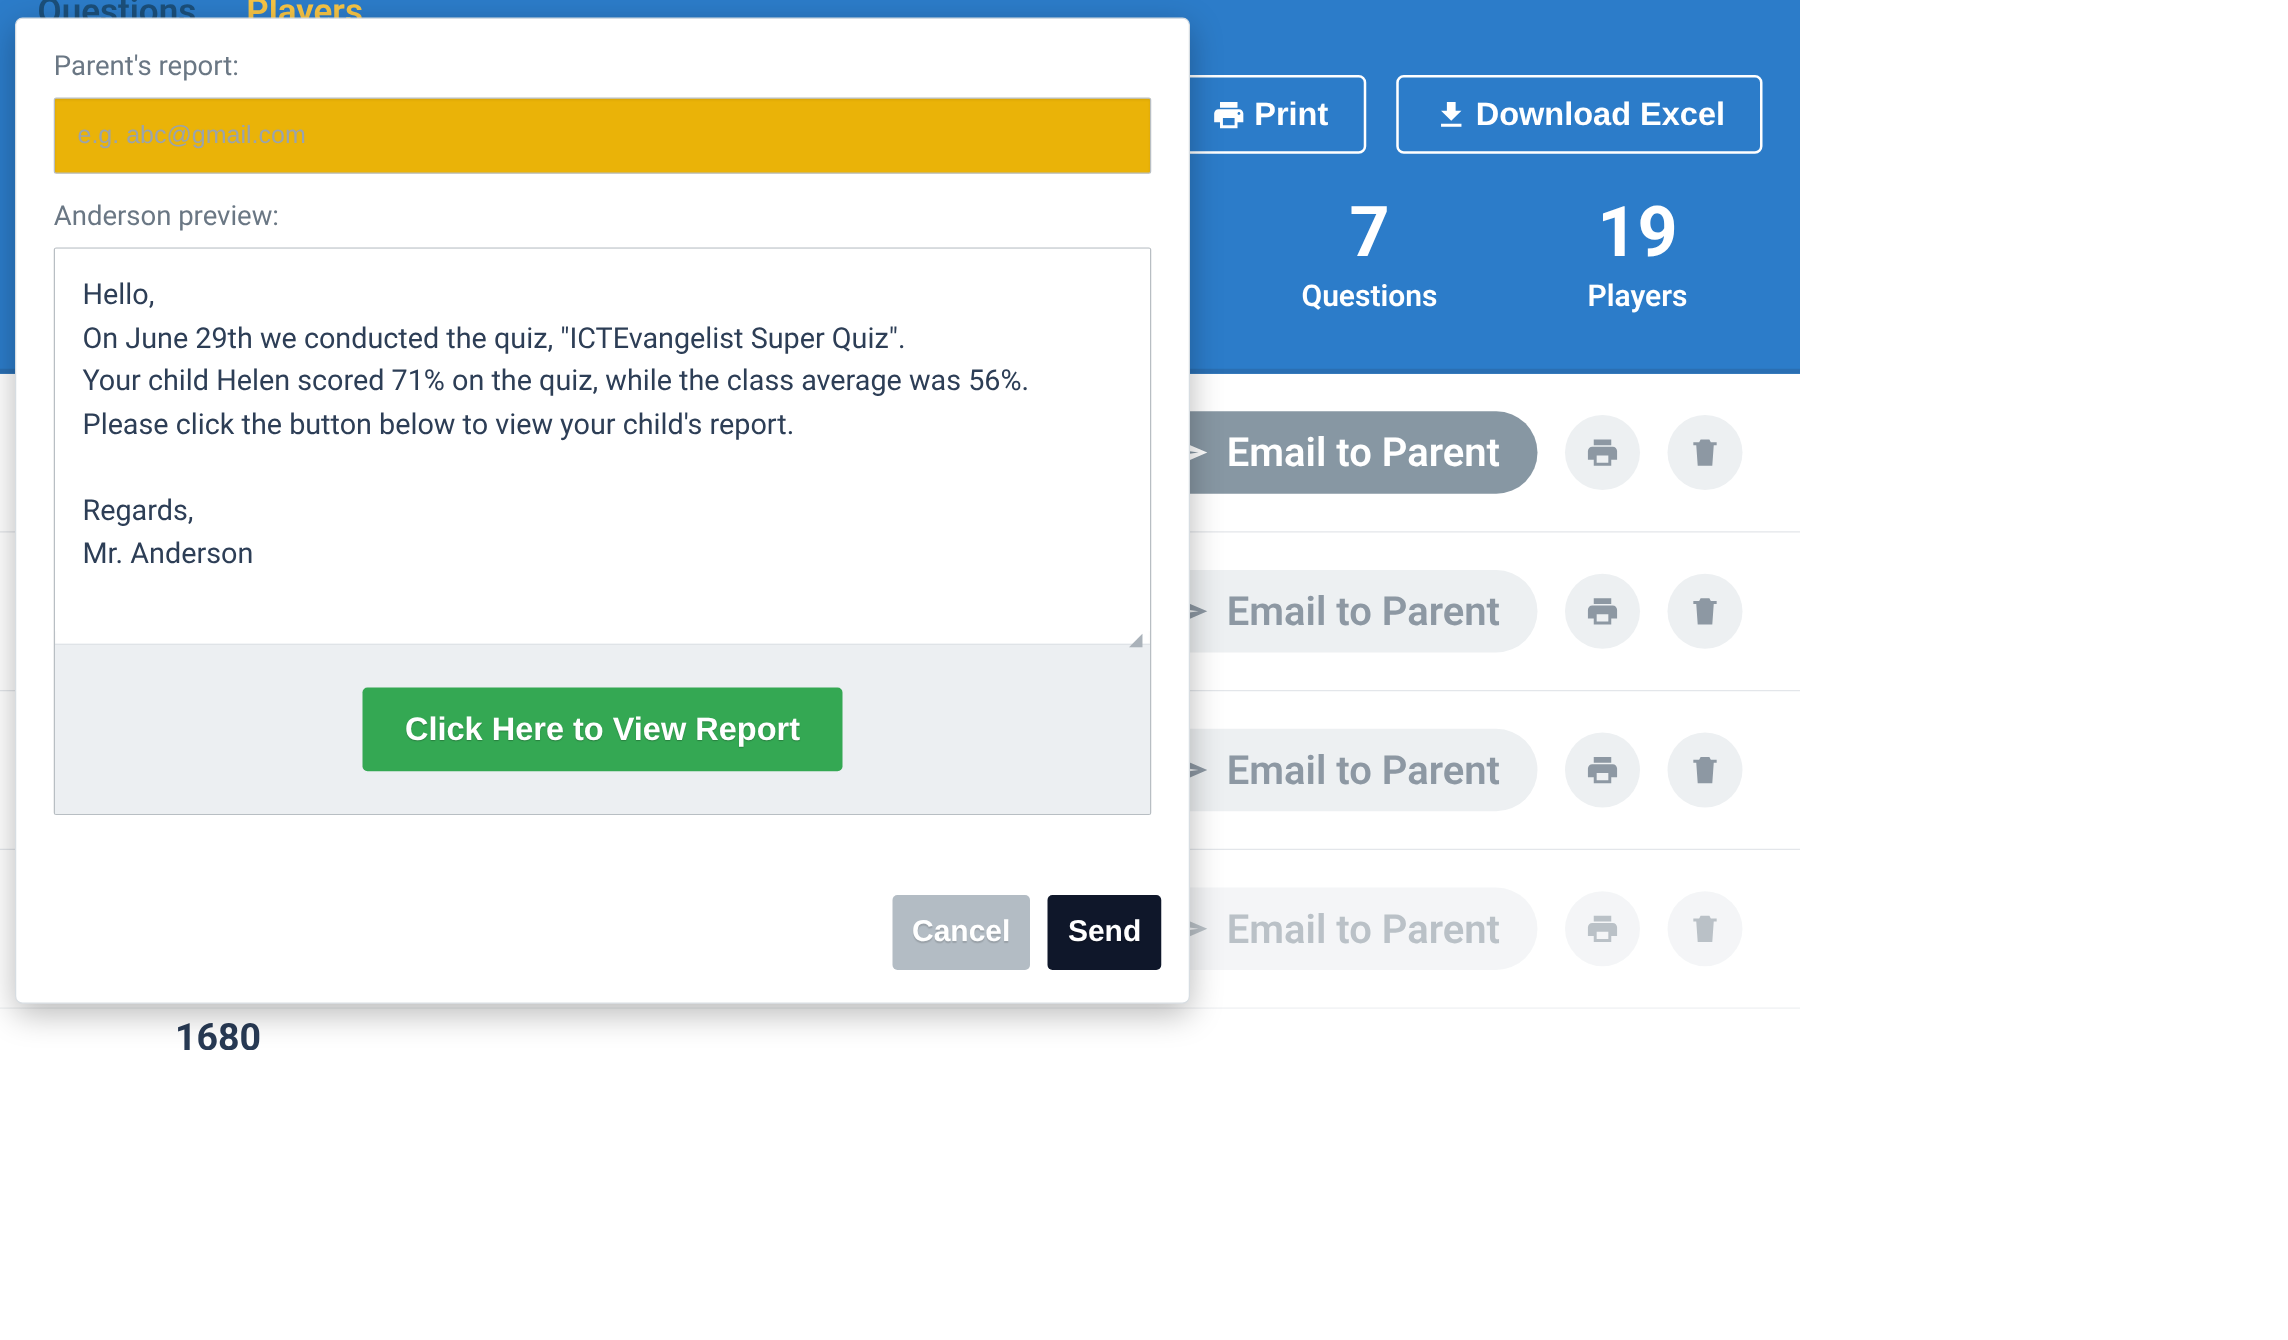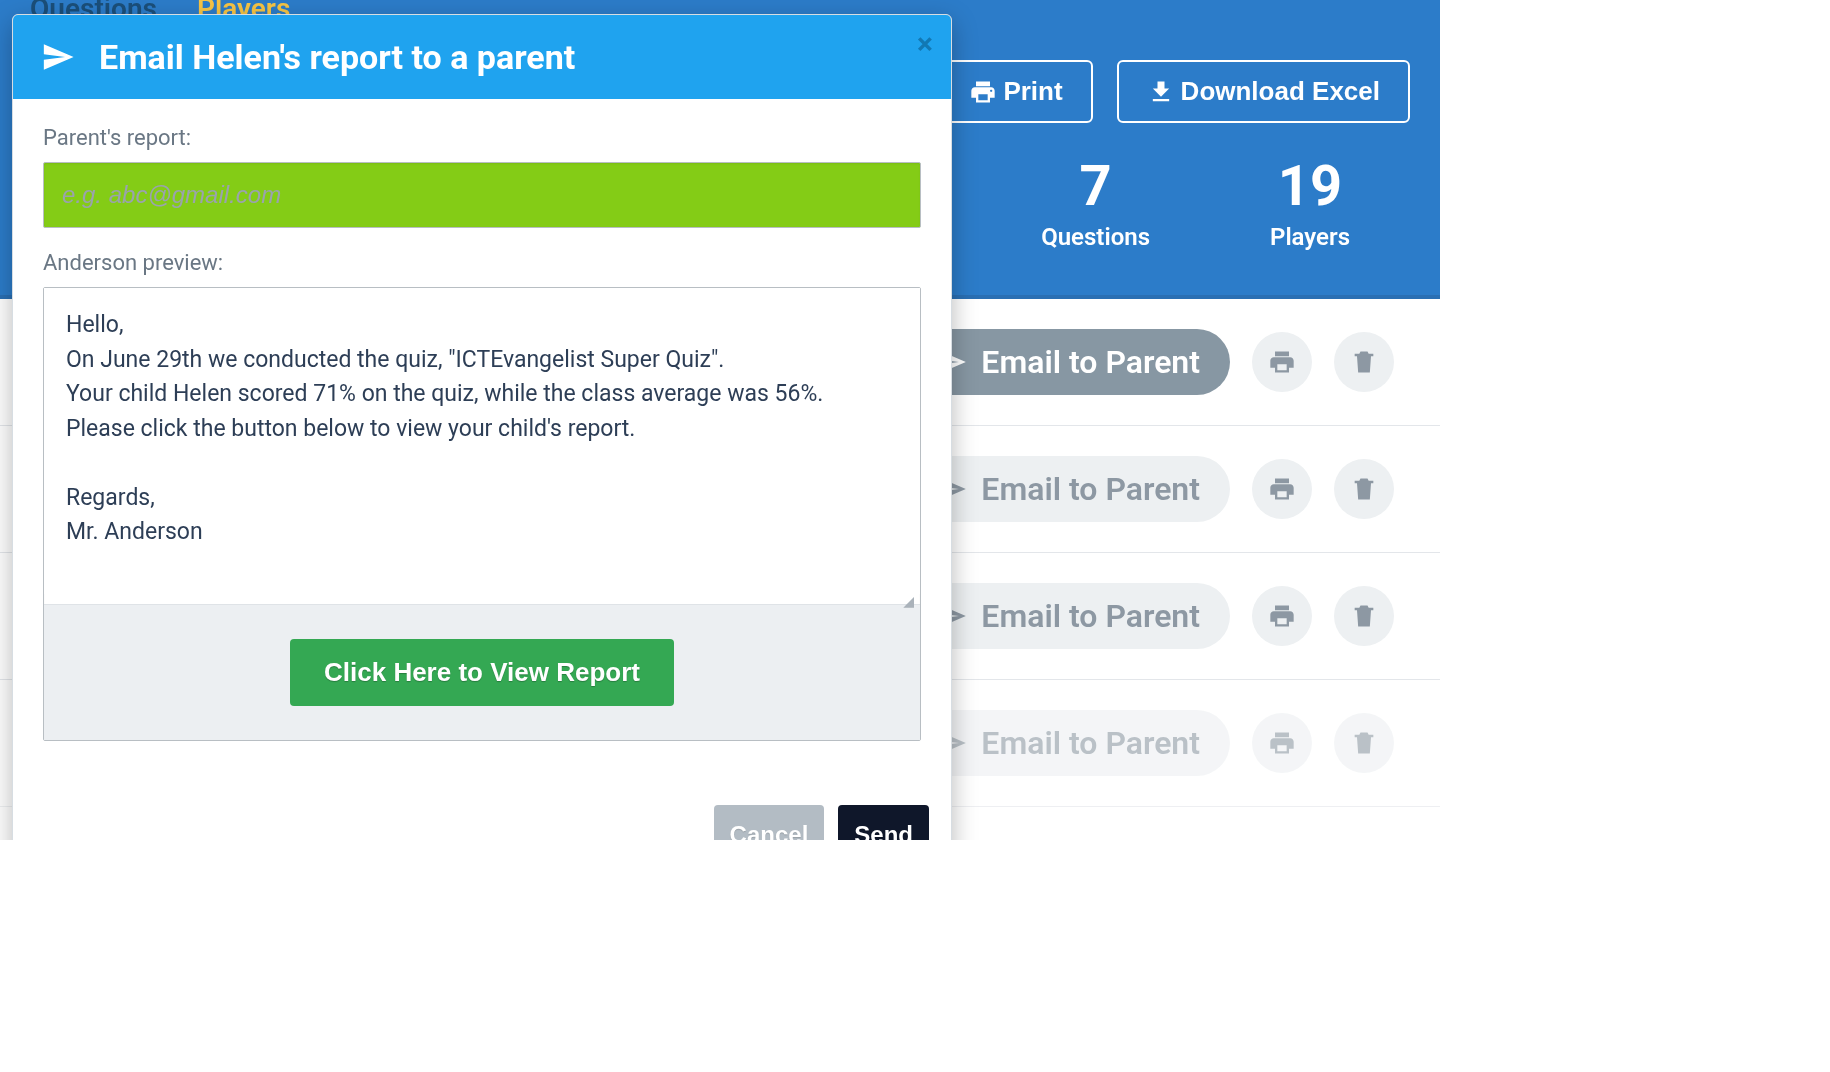--- a/index.html
+++ b/index.html
@@ -160,27 +160,26 @@
 .form-label {
   font-size: 22px;
   color: #6a7784;
   margin-bottom: 12px;
   display: block;
 }
 
 .text-input {
   width: 100%;
   border: 1px solid #b8bec3;
-  background: #84cc16;
+  background: #eab308;
   padding: 18px 18px;
-  font-size: 24px;
+  font-size: 20px;
   color: #3b4a5a;
   border-radius: 2px;
   box-shadow: inset 0 1px 2px rgba(0,0,0,0.08);
-  font-style: italic;
 }
 .text-input::placeholder { color: #9aa3ad; }
 
 .preview-box {
   border: 1px solid #b8bec3;
   background: #fff;
   border-radius: 2px;
   box-shadow: inset 0 1px 2px rgba(0,0,0,0.05);
   margin-top: 12px;
   margin-bottom: 36px;
@@ -358,27 +357,20 @@
             <path d="M6 7h12l-1 14H7L6 7zm3-4h6l1 2h4v2H4V5h4l1-2zM9 10h2v8H9v-8zm4 0h2v8h-2v-8z"></path>
           </svg>
       </div>
     </div>
   </div>
 
   <div class="bg-number">1680</div>
 </div>
 
 <div class="modal">
-  <div class="modal-header">
-    <svg class="svg-icon lg" viewBox="0 0 24 24">
-        <path d="M2 21l21-9L2 3v7l15 2-15 2v7z"></path>
-      </svg>
-    <div class="modal-title">Email Helen's report to a parent</div>
-    <div class="modal-close">×</div>
-  </div>
 
   <div class="modal-body">
     <label class="form-label">Parent's report:</label>
     <input class="text-input" type="text" placeholder="e.g. abc@gmail.com" style="">
 
     <div style="height:22px"></div>
 
     <label class="form-label">Anderson preview:</label>
     <div class="preview-box">
       <textarea class="preview-text" rows="8" style="">Hello,

